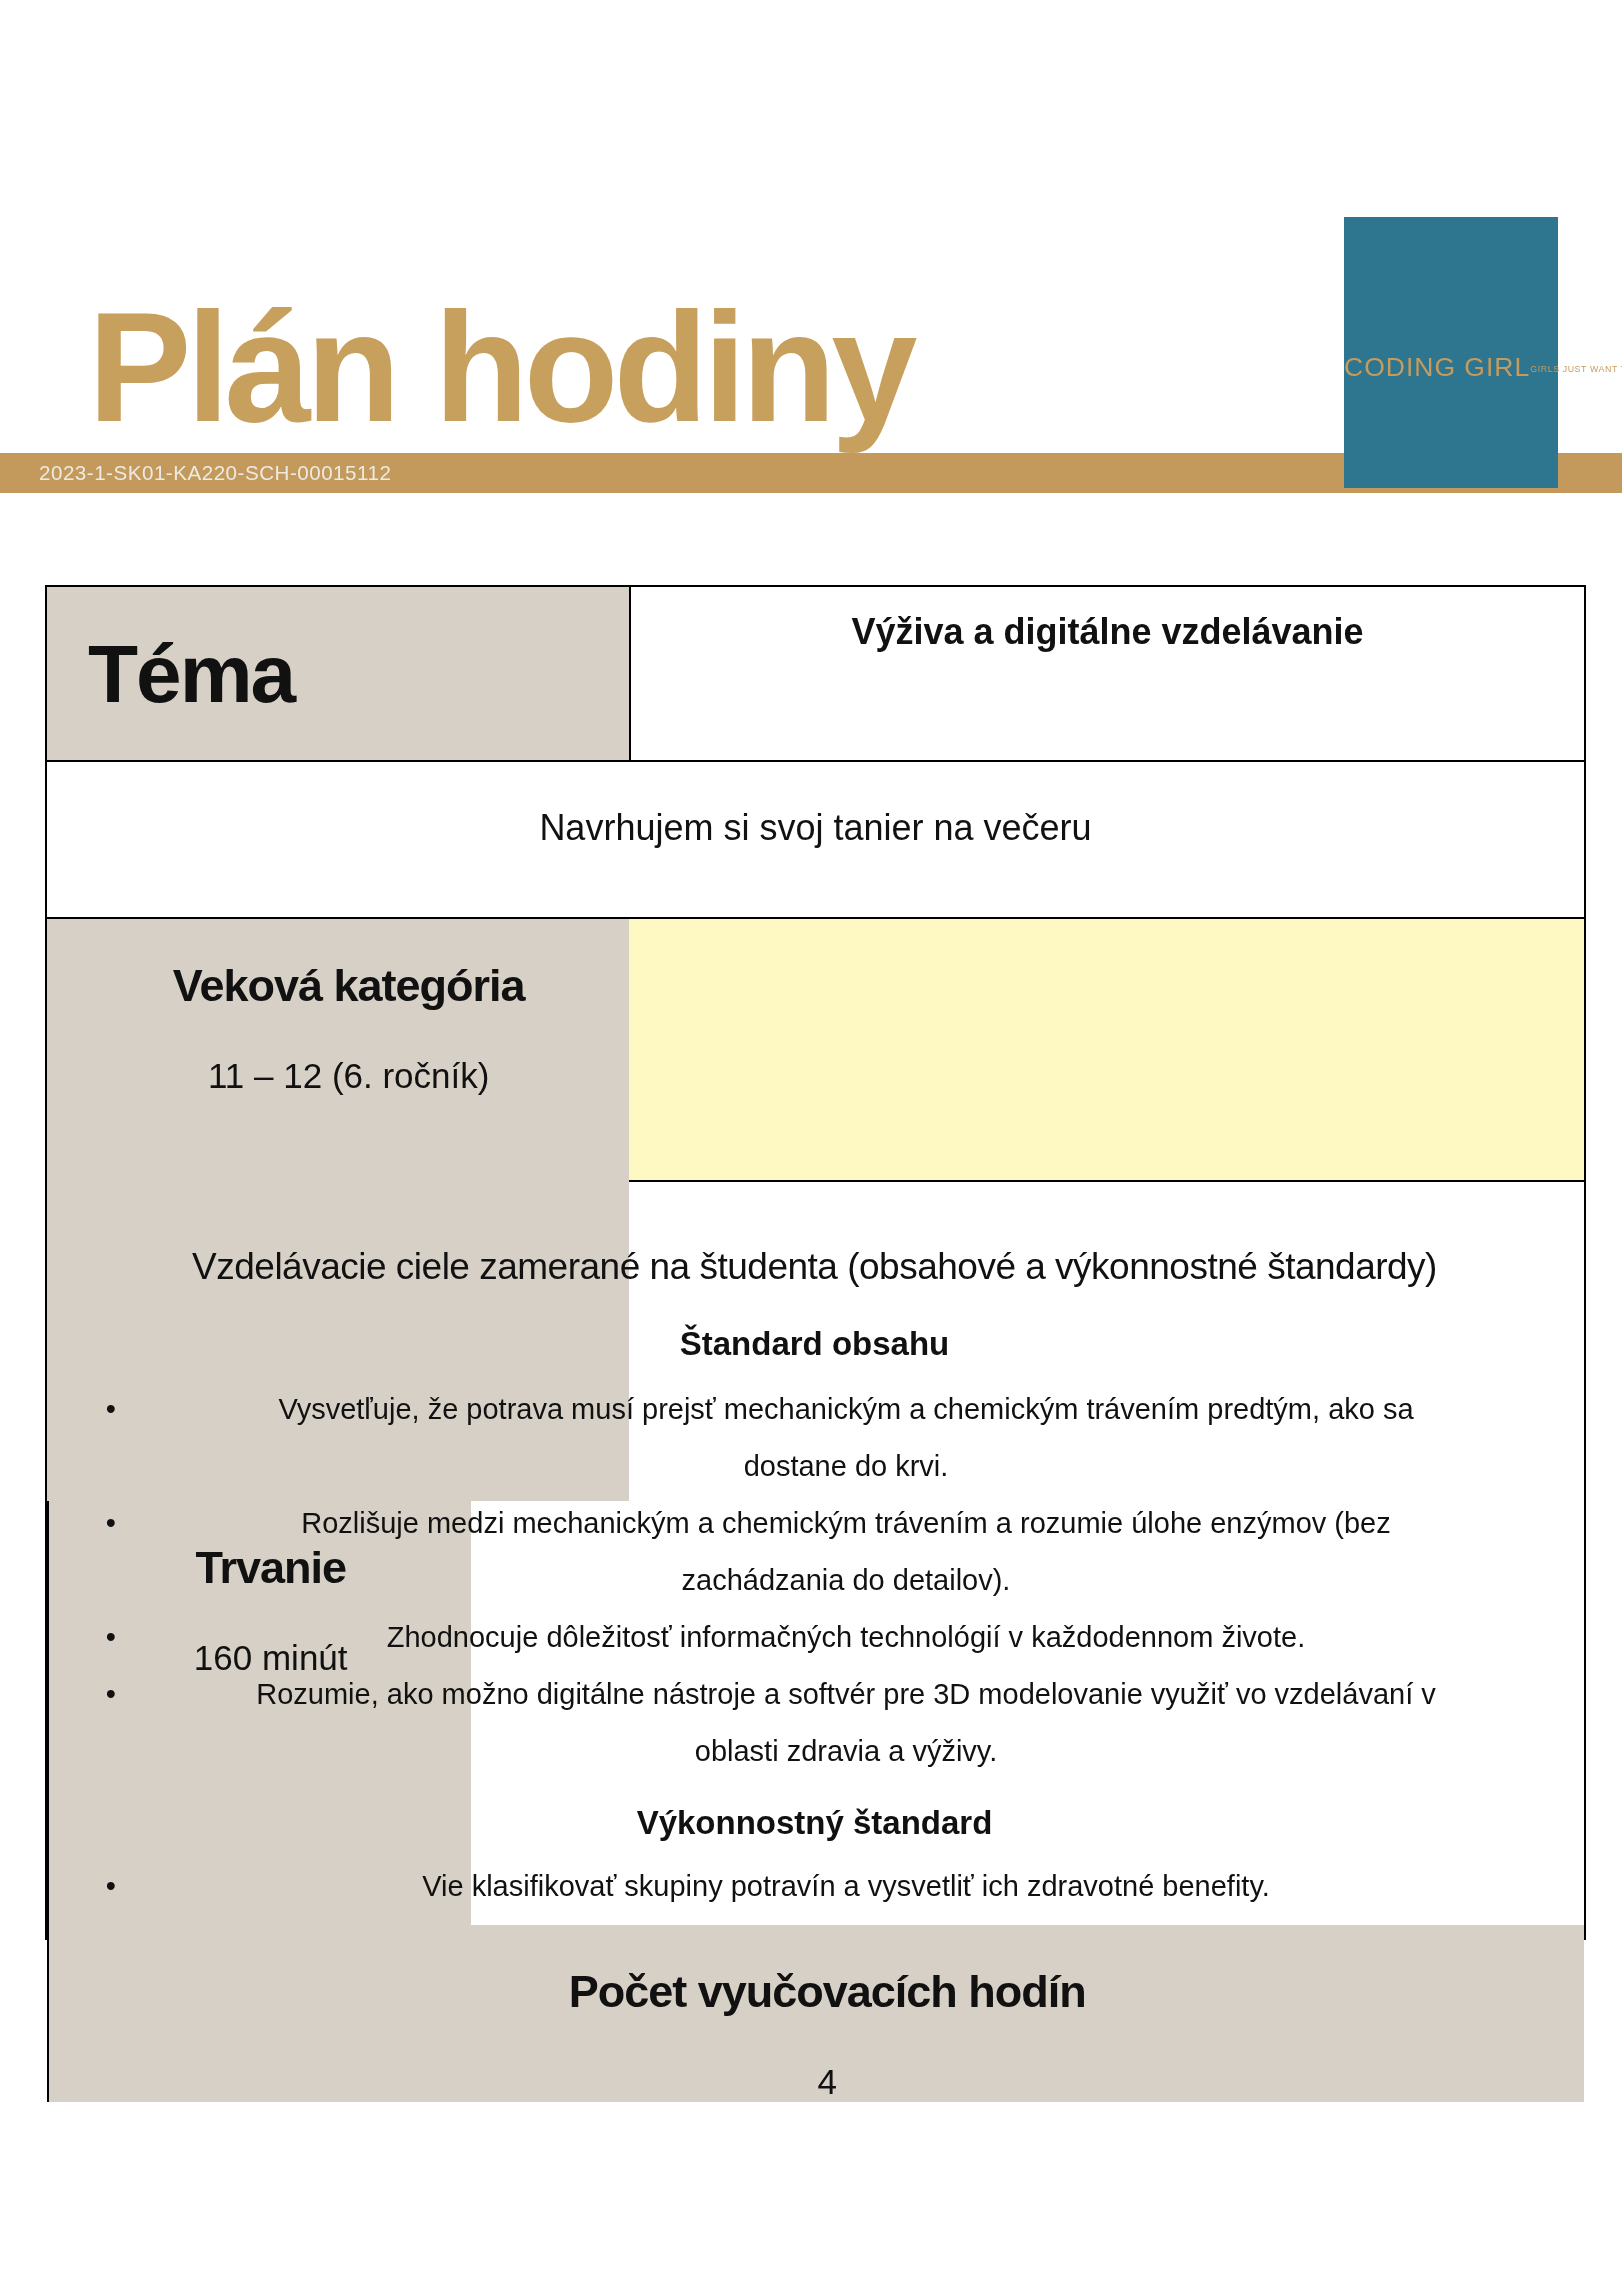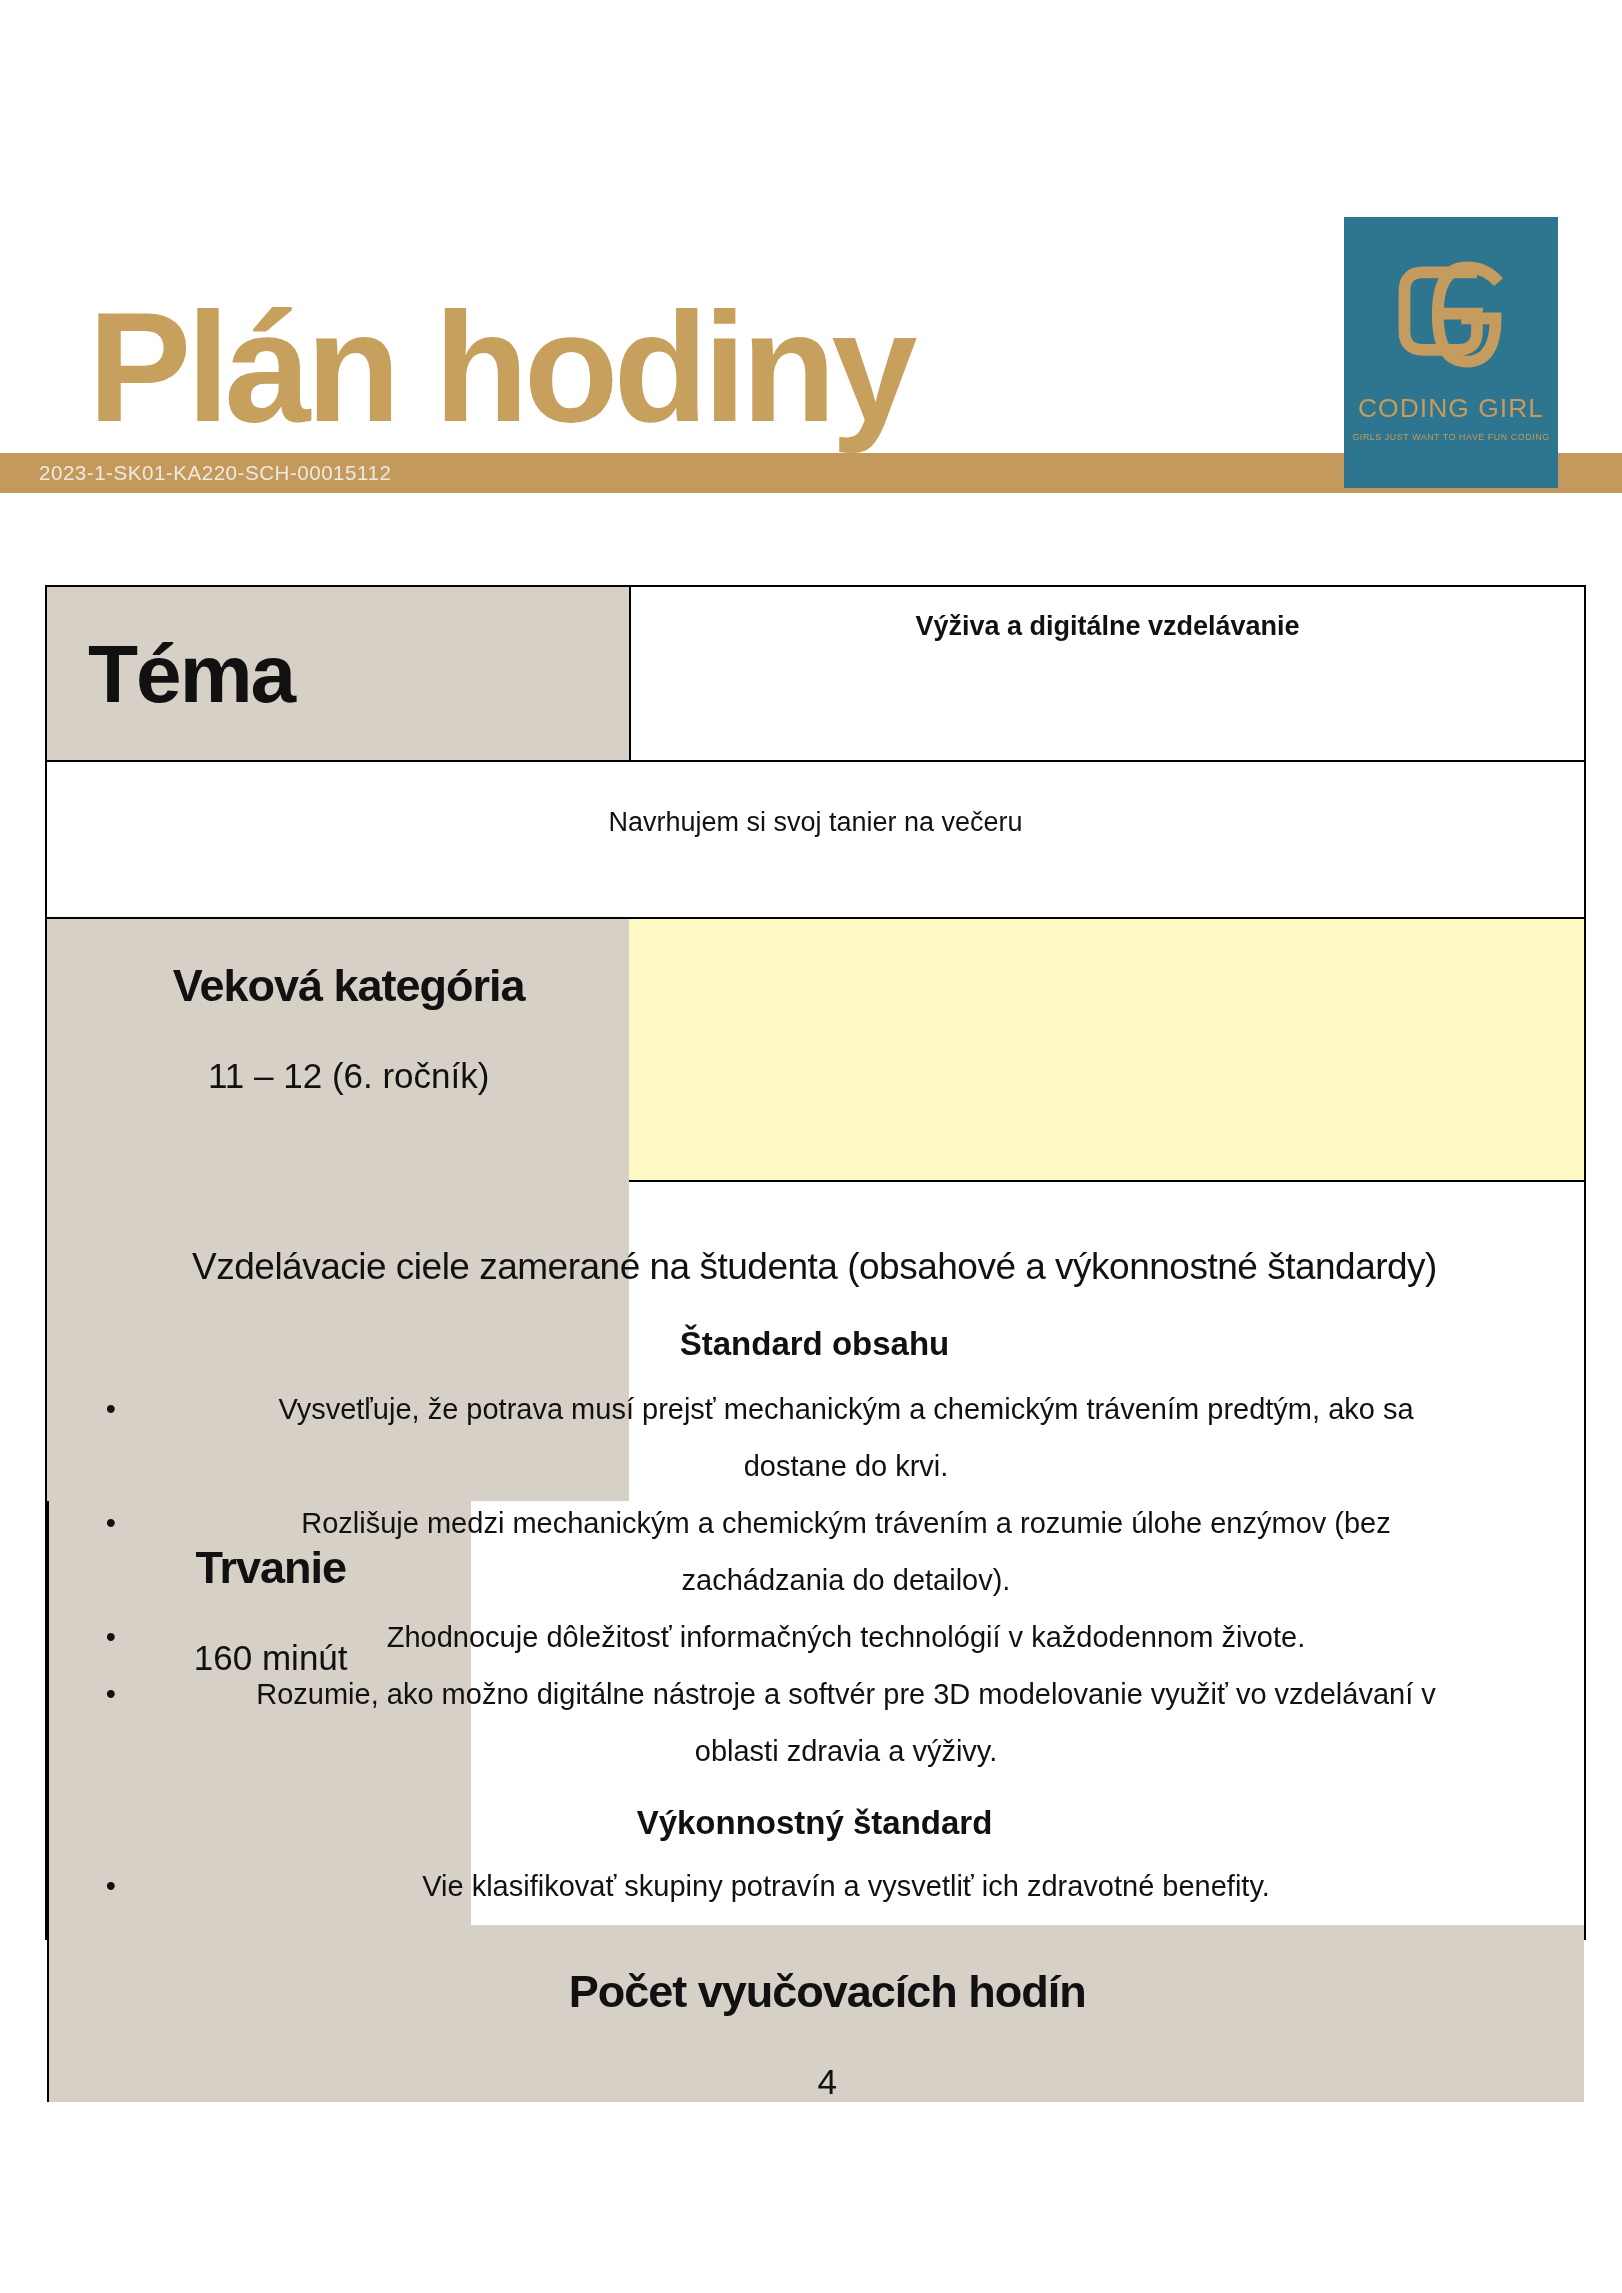--- a/index.html
+++ b/index.html
@@ -48,21 +48,21 @@
   
   .logo {
     position: absolute;
     left: 1344px;
     top: 217px;
     width: 214px;
     height: 271px;
     background: #2E7590;
     z-index: 2;
     display: flex;
-    flex-direction: column;
+    flex-direction: row;
     align-items: center;
     padding-top: 25.5px;
   }
   .monogram { width: 147px; height: 147px; }
   .logo-name {
     margin-top: 3.9px;
     font-size: 26.5px;
     letter-spacing: 1px;
     color: #C59B5E;
     white-space: nowrap;
@@ -95,21 +95,21 @@
     display: flex;
     align-items: center;
     padding: 0 19.6px 0 41px;
     font-weight: bold;
     font-size: 82px;
     letter-spacing: -2px;
   }
   .row-tema  { height: 173px; }
   .row-nazov { height: 157px; }
 
-  .value-cell { flex: 1 1 auto; padding: 23.5px 29px; font-size: 27px; background: #fff; }
+  .value-cell { flex: 1 1 auto; padding: 23.5px 29px; font-size: 36px; background: #fff; }
   .value-cell.bold { font-weight: bold; }
   .row-nazov .value-cell { padding-top: 45px; }
 
   .t-row.info { height: 263px; flex-direction: column; }
   .info-cell {
     background: #D7D0C6;
     padding: 35px 19.6px 0 41px;
   }
   .info-c1 { width: 582px; flex: 0 0 582px; }
   .info-c2 { width: 424px; flex: 0 0 424px; }

